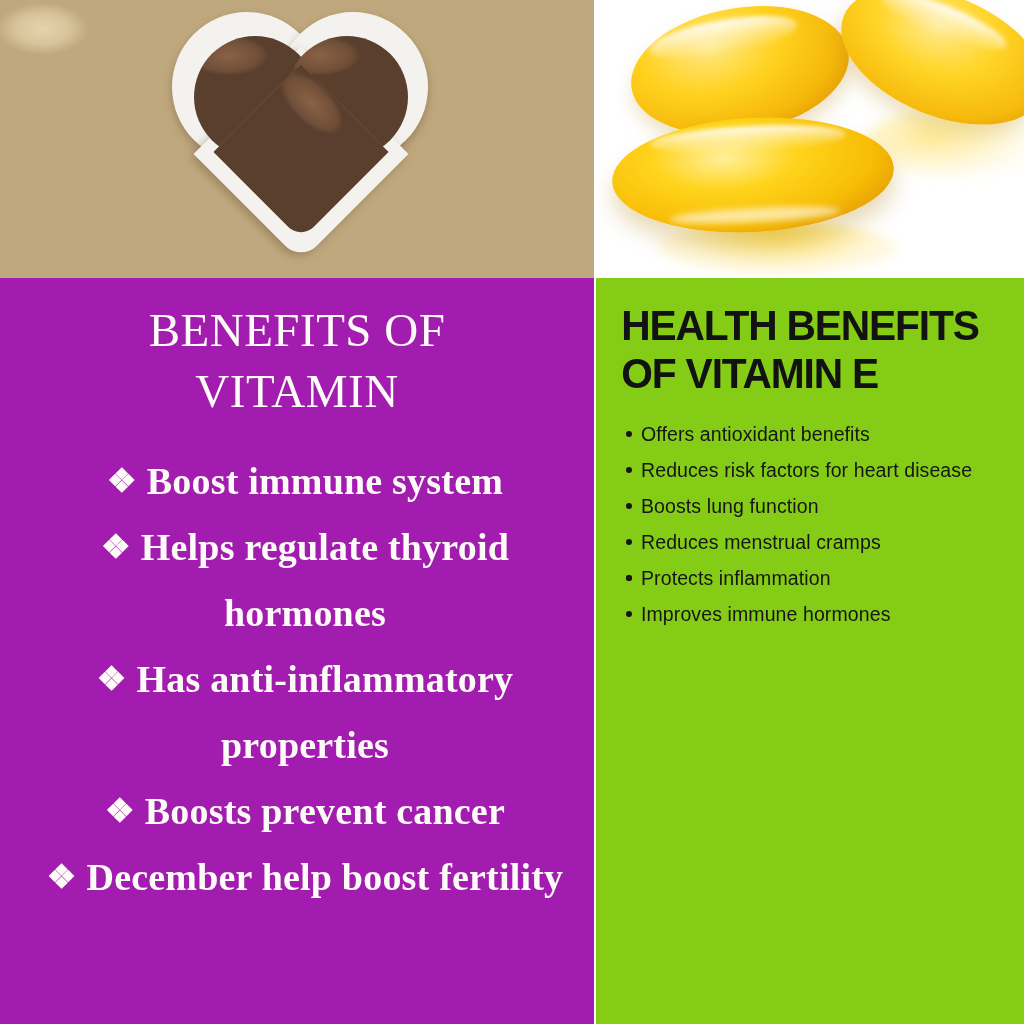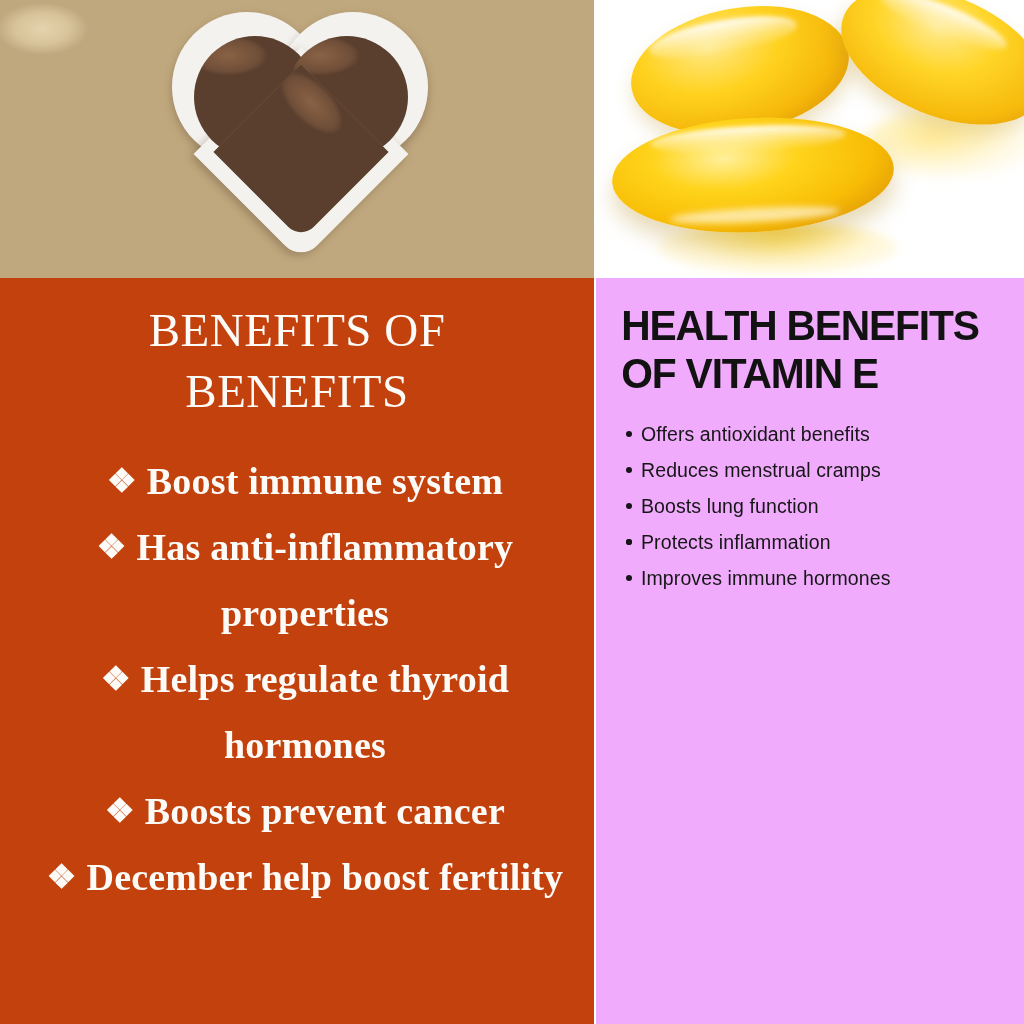--- a/index.html
+++ b/index.html
@@ -147,21 +147,21 @@
     border-radius: 50%;
     background: radial-gradient(ellipse at 40% 40%, rgba(255,216,60,.55) 0%, rgba(255,238,170,.25) 60%, rgba(255,255,255,0) 100%);
     filter: blur(6px);
   }
 
   
   .panel-selenium {
     position: absolute;
     left: 0; top: 278px;
     width: 594px; height: 746px;
-    background: #c2410c;
+    background: #a21caf;
     color: #fdfbf7;
     text-align: center;
   }
   .selenium-title {
     margin: 0;
     padding: 22px 36px 0 36px;
     font-family: "Liberation Serif", serif;
     font-weight: 400;
     font-size: 47px;
     line-height: 61px;
@@ -186,21 +186,21 @@
     margin-right: 10px;
     font-size: 33px;
     vertical-align: 2px;
   }
 
   
   .panel-vitamine {
     position: absolute;
     left: 596px; top: 278px;
     width: 428px; height: 746px;
-    background: #f0abfc;
+    background: #84cc16;
     color: #111111;
   }
   .vite-title {
     margin: 0;
     padding: 24px 10px 0 26px;
     font-family: "Liberation Sans", sans-serif;
     font-weight: 700;
     font-size: 42px;
     line-height: 48px;
     letter-spacing: -1.2px;
@@ -262,39 +262,40 @@
     <div class="cap-reflection"></div>
     <div class="capsule cap-front">
       <div class="gloss"></div>
       <div class="gloss2"></div>
     </div>
   </div>
 
   <div class="panel-selenium">
     <h1 class="selenium-title">
       <span>BENEFITS OF</span><br>
-      <span>BENEFITS</span>
+      <span>VITAMIN</span>
     </h1>
     <ul class="selenium-list">
       <li><span class="dia">❖</span><span>Boost immune system</span></li>
+      <li><span class="dia">❖</span><span>Helps regulate thyroid hormones</span></li>
       <li><span class="dia">❖</span><span>Has anti-inflammatory properties</span></li>
-      <li><span class="dia">❖</span><span>Helps regulate thyroid hormones</span></li>
       <li><span class="dia">❖</span><span>Boosts prevent cancer</span></li>
       <li><span class="dia">❖</span><span>December help boost fertility</span></li>
     </ul>
   </div>
 
   <div class="panel-vitamine">
     <h1 class="vite-title">
       <span>HEALTH BENEFITS</span><br>
       <span>OF VITAMIN E</span>
     </h1>
     <ul class="vite-list">
       <li><span class="dot"></span><span>Offers antioxidant benefits</span></li>
+      <li><span class="dot"></span><span>Reduces risk factors for heart disease</span></li>
+      <li><span class="dot"></span><span>Boosts lung function</span></li>
       <li><span class="dot"></span><span>Reduces menstrual cramps</span></li>
-      <li><span class="dot"></span><span>Boosts lung function</span></li>
       <li><span class="dot"></span></li>
       <li><span class="dot"></span><span>Protects inflammation</span></li>
       <li><span class="dot"></span><span>Improves immune hormones</span></li>
     </ul>
   </div>
 
 </div>
 
 </body></html>

